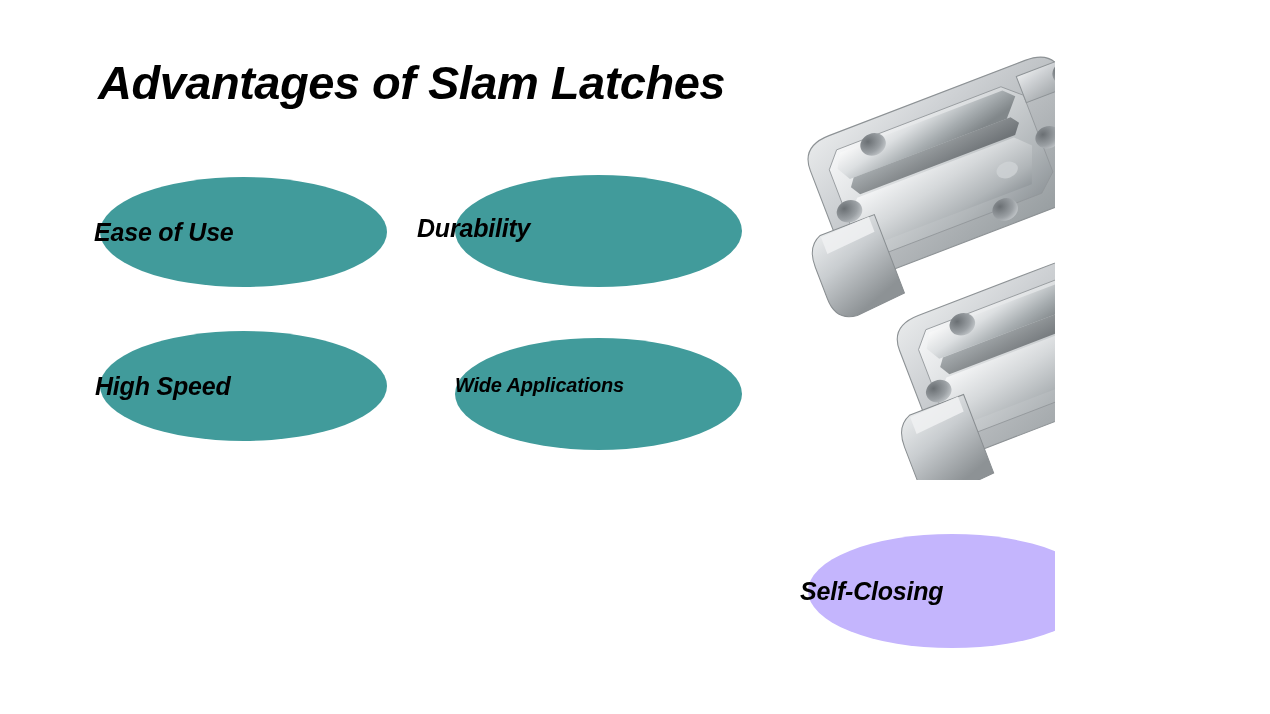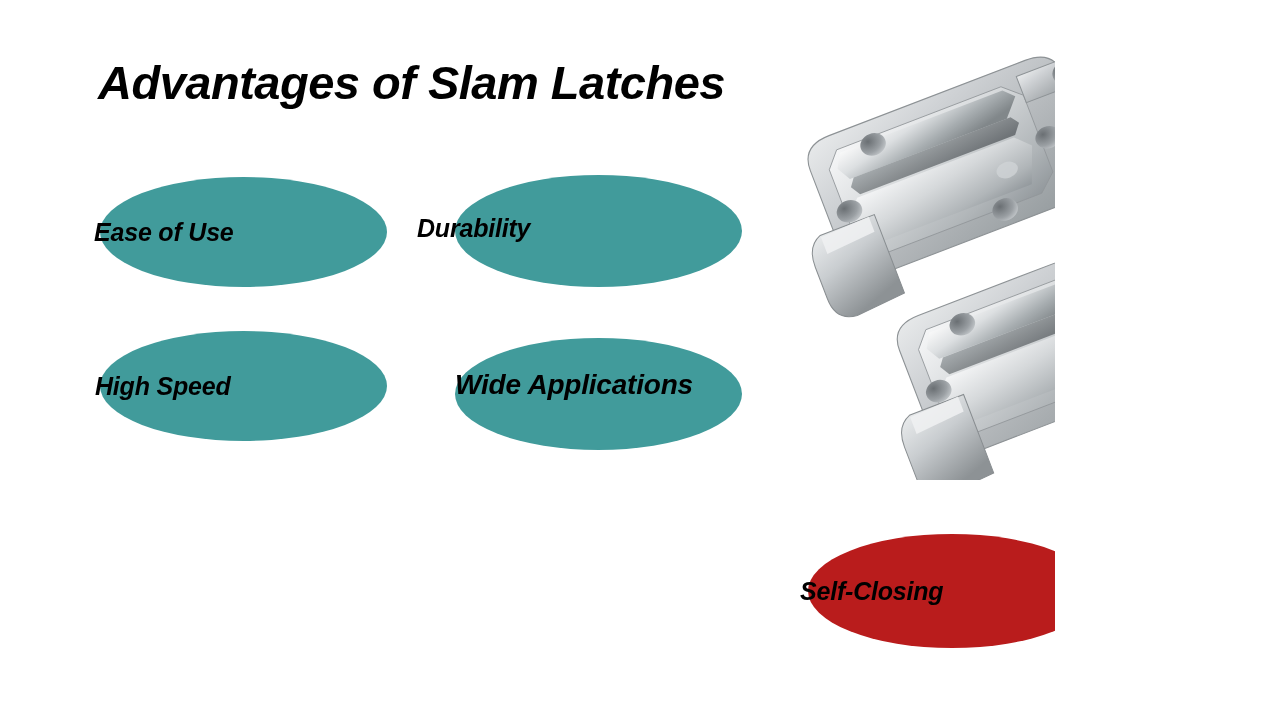--- a/index.html
+++ b/index.html
@@ -59,21 +59,21 @@
   #bubble-ease        { left: 100px; top: 177px; width: 287px; height: 110px; }
   #bubble-ease .bubble-label        { transform: translate(-6px, 0px); }
 
   #bubble-durability  { left: 455px; top: 175px; width: 287px; height: 112px; }
   #bubble-durability .bubble-label  { transform: translate(-38px, -3px); }
 
   #bubble-speed       { left: 100px; top: 331px; width: 287px; height: 110px; }
   #bubble-speed .bubble-label       { transform: translate(-5px, 0px); }
 
   #bubble-wide        { left: 455px; top: 338px; width: 287px; height: 112px; }
-  #bubble-wide .bubble-label        { transform: translate(0px, -9px); font-size: 28px; }
+  #bubble-wide .bubble-label        { transform: translate(0px, -9px); font-size: 20px; }
 
   #bubble-convenience { left: 100px; top: 534px; width: 287px; height: 116px; }
   #bubble-convenience .bubble-label { transform: translate(-11px, 3px); }
 
   #bubble-noisy       { left: 468px; top: 528px; width: 272px; height: 122px; }
   #bubble-noisy .bubble-label       { transform: translate(-10px, -2px); }
 
   #bubble-selfclosing { left: 808px; top: 534px; width: 288px; height: 114px; }
   #bubble-selfclosing .bubble-label { transform: translate(-8px, 0px); }
 
@@ -105,21 +105,21 @@
   <div class="bubble" id="bubble-speed" style="background: rgb(65, 155, 155);">
     <span class="bubble-label" style="color: rgb(0, 0, 0);">High Speed</span>
   </div>
 
   <div class="bubble" id="bubble-wide" style="background: rgb(65, 155, 155);">
     <span class="bubble-label" style="color: rgb(0, 0, 0);">Wide Applications</span>
   </div>
 
 
 
-  <div class="bubble" id="bubble-selfclosing" style="background: #b91c1c;">
+  <div class="bubble" id="bubble-selfclosing" style="background: #c4b5fd;">
     <span class="bubble-label" style="color: rgb(0, 0, 0);">Self-Closing</span>
   </div>
 
   <div id="latch-photo">
     <svg viewBox="0 0 420 462" xmlns="http://www.w3.org/2000/svg">
       <defs>
         <linearGradient id="plateA" x1="0" y1="0" x2="0.75" y2="1">
           <stop offset="0%" stop-color="#e9ebec"></stop>
           <stop offset="30%" stop-color="#cfd2d5"></stop>
           <stop offset="65%" stop-color="#b4b8bb"></stop>

